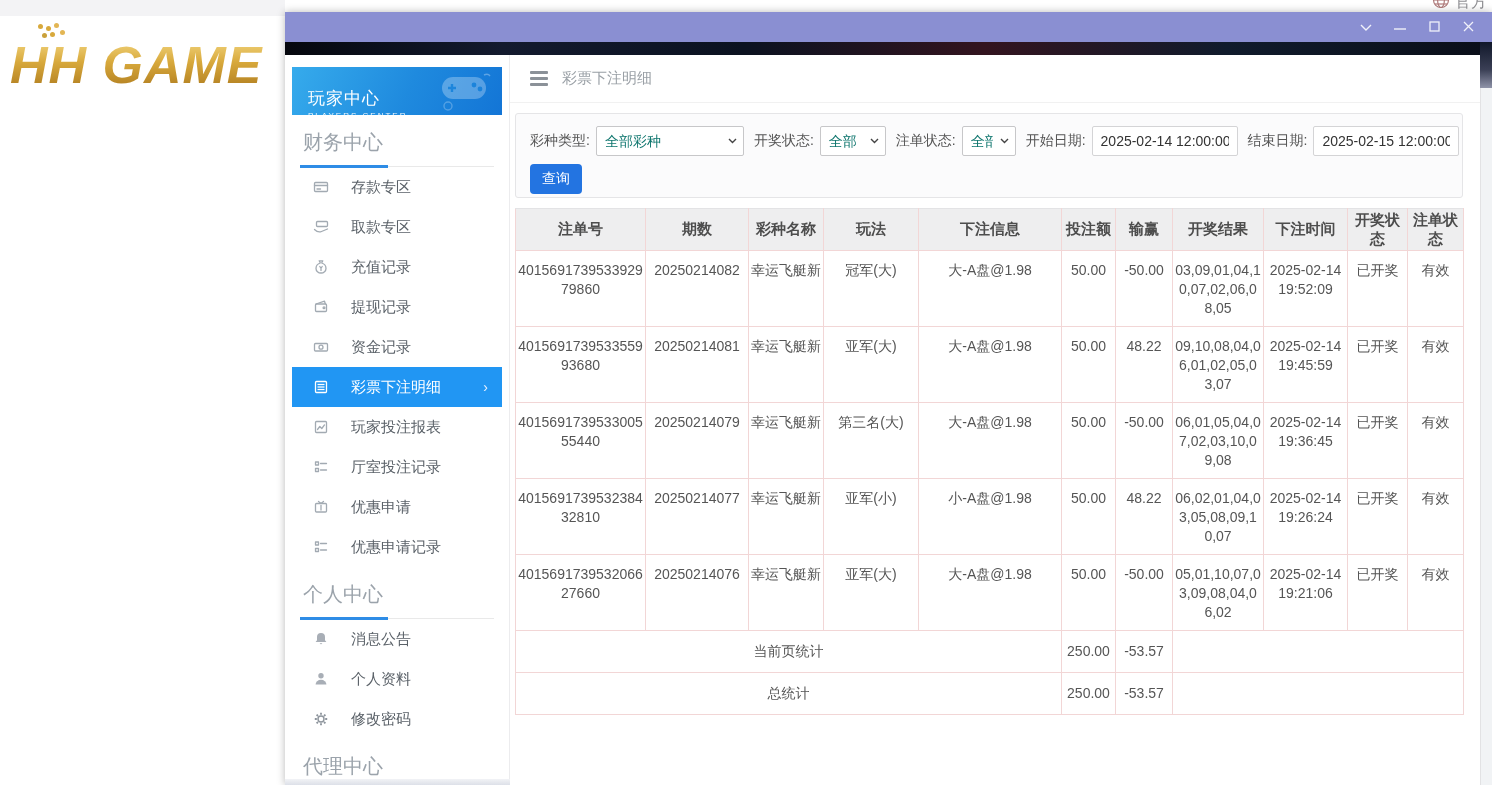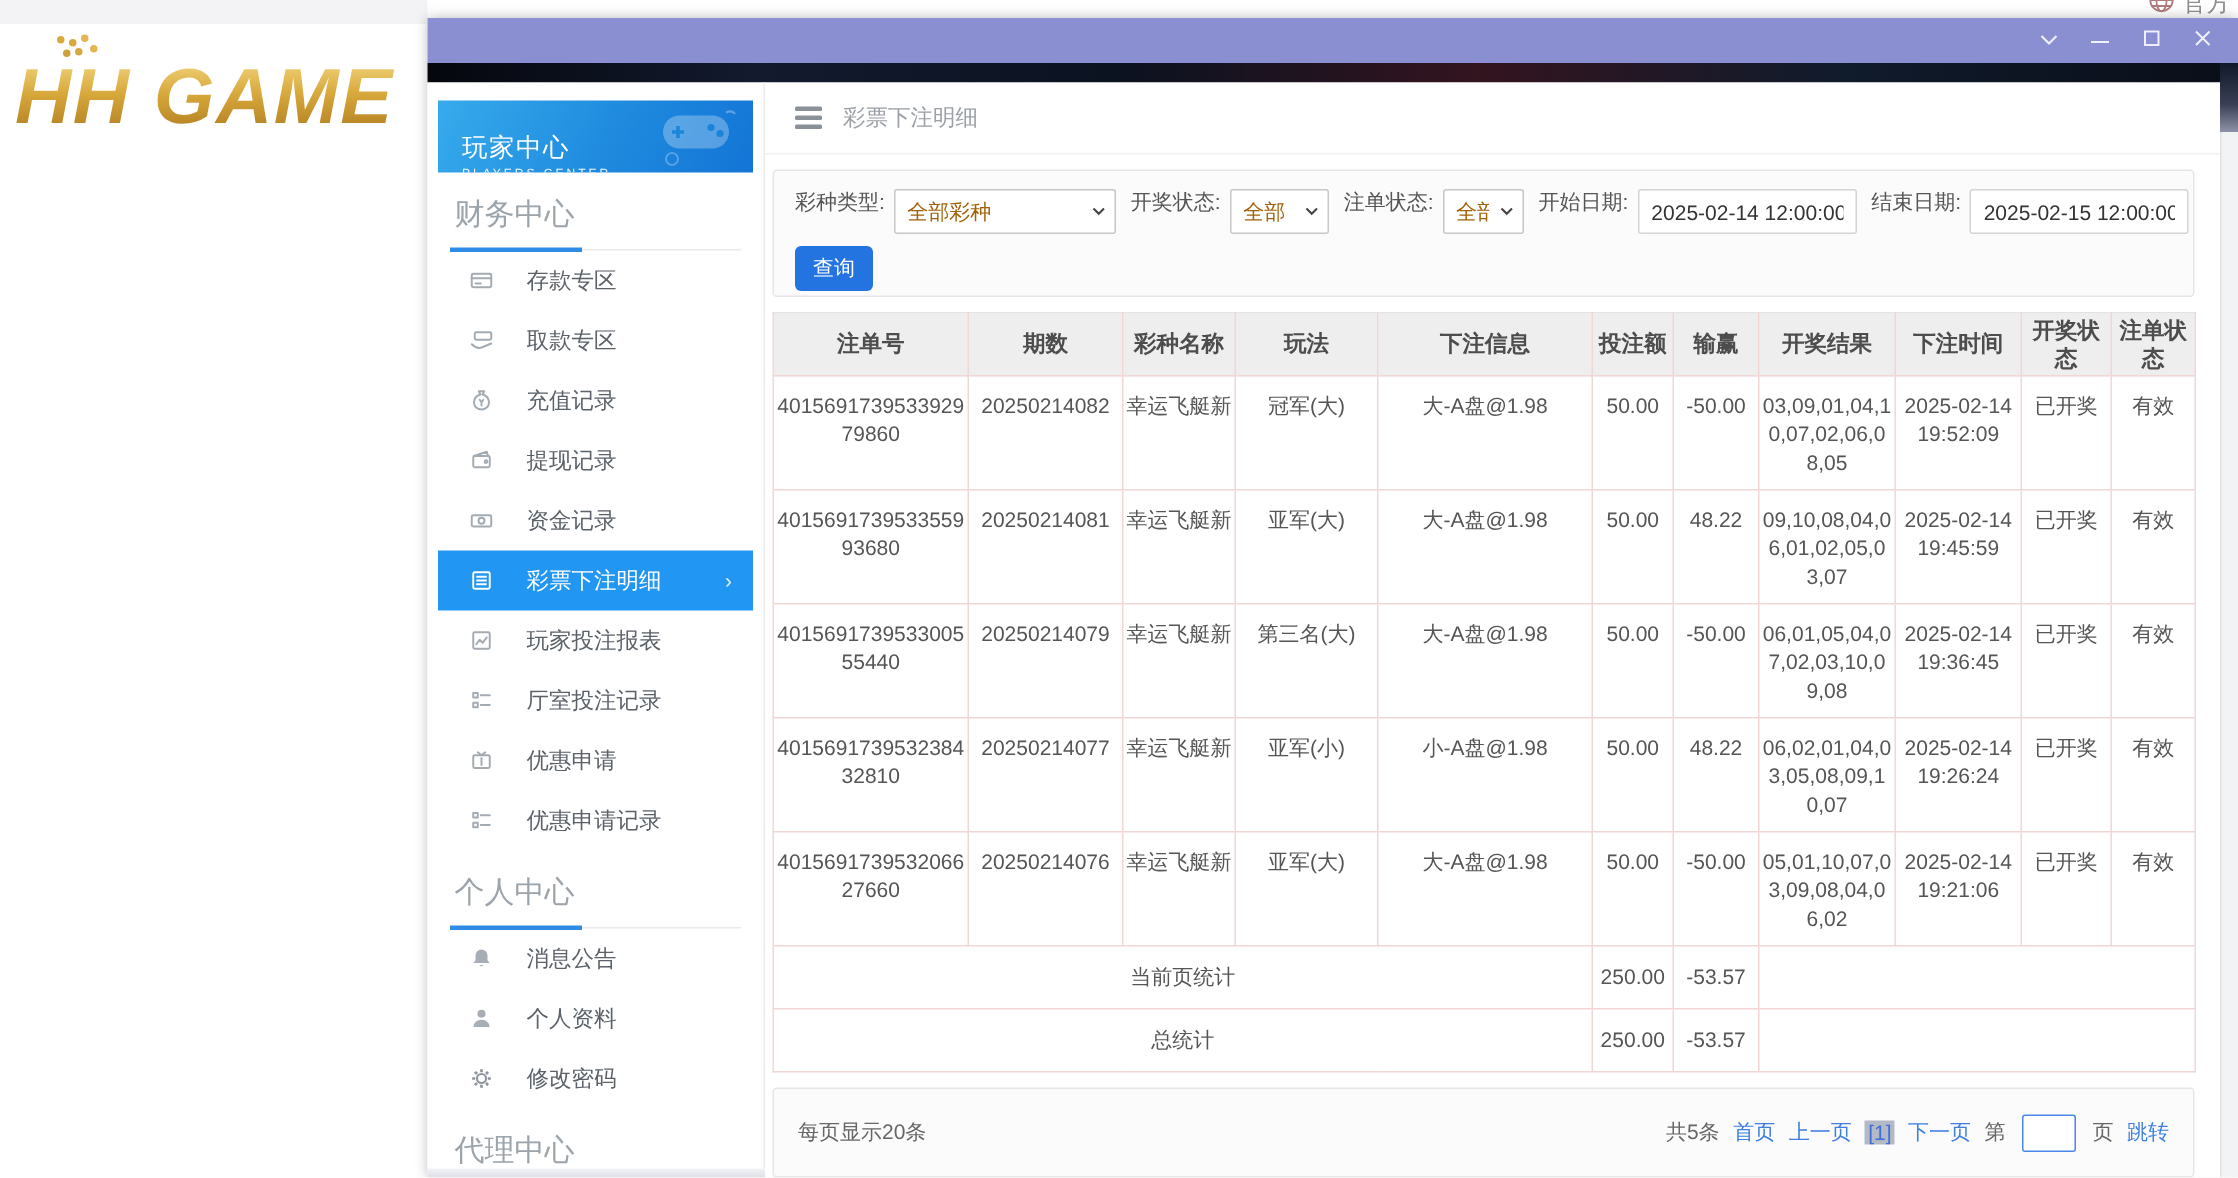--- a/index.html
+++ b/index.html
@@ -52,26 +52,26 @@
 
   
   #main { position:absolute; left:225px; top:43px; width:970px; height:730px; background:#fff; }
   #main-header { height:48px; display:flex; align-items:center; gap:14px; padding-left:20px; border-bottom:1px solid #f1f1f1; }
   #hamburger { width:18px; display:flex; flex-direction:column; gap:3px; cursor:pointer; }
   #hamburger span { height:3px; background:#8b9198; border-radius:1px; }
   #page-title { font-size:15px; color:#9aa0a6; }
 
   .panel { margin:10px 17px 0 5px; background:#fbfbfc; border:1px solid #e5e5e7; border-radius:3px; }
   #filter-panel { height:85px; padding:12px 0 0 14px; }
-  .filter-row { display:flex; flex-wrap:nowrap; }
+  .filter-row { display:flex; align-items:center; flex-wrap:nowrap; }
   .flabel { font-size:14px; color:#555; margin:0 6px 0 10px; white-space:nowrap; }
   .flabel:first-child { margin-left:0; }
   .sel-wrap { position:relative; display:inline-block; }
   select { appearance:none; -webkit-appearance:none; height:30px; border:1px solid #c7c7c9; border-radius:2px;
-    background:#fff; font-size:14px; color:#a16207; padding:0 22px 0 8px;
+    background:#fff; font-size:14px; color:#0f766e; padding:0 22px 0 8px;
     font-family:"Liberation Sans","DejaVu Sans",sans-serif; }
   .sel-wrap svg { position:absolute; right:7px; top:12px; pointer-events:none; }
   .date-input { height:30px; width:146px; border:1px solid #d4d4d6; border-radius:2px; font-size:14px; color:#333;
     padding:0 8px; font-family:"Liberation Sans","DejaVu Sans",sans-serif; }
   #search-btn { margin:8px 0 0 0; width:52px; height:30px; background:#2374e1; color:#fff; border:none;
     border-radius:4px; font-size:14px; cursor:pointer; font-family:"Liberation Sans","DejaVu Sans",sans-serif; }
 
   #bet-table { margin:10px 17px 0 5px; border-collapse:collapse; table-layout:fixed; width:948px;
     border:1px solid #0369a1; font-size:14px; color:#555; }
   #bet-table th { background:#eeeeef; font-weight:bold; color:#4d4d4d; font-size:15px; height:42px;
@@ -454,32 +454,18 @@
             </tr>
             <tr class="sum-row">
               <td colspan="5">总统计</td>
               <td>250.00</td>
               <td>-53.57</td>
               <td colspan="4"></td>
             </tr>
           </tbody>
       </table>
 
-      <div id="pager-panel" class="panel">
-        <span id="page-size-text">每页显示20条</span>
-        <span id="pager-right">
-          <span>共5条</span>
-          <a class="plink">首页</a>
-          <a class="plink">上一页</a>
-          <span class="pcur">[1]</span>
-          <a class="plink">下一页</a>
-          <span>第</span>
-          <input id="jump-input" value="" style="">
-          <span>页</span>
-          <a class="plink">跳转</a>
-        </span>
-      </div>
 
     </div>
 
     <div id="win-bottom-strip"></div>
   </div>
 </div>
 
 </body></html>

